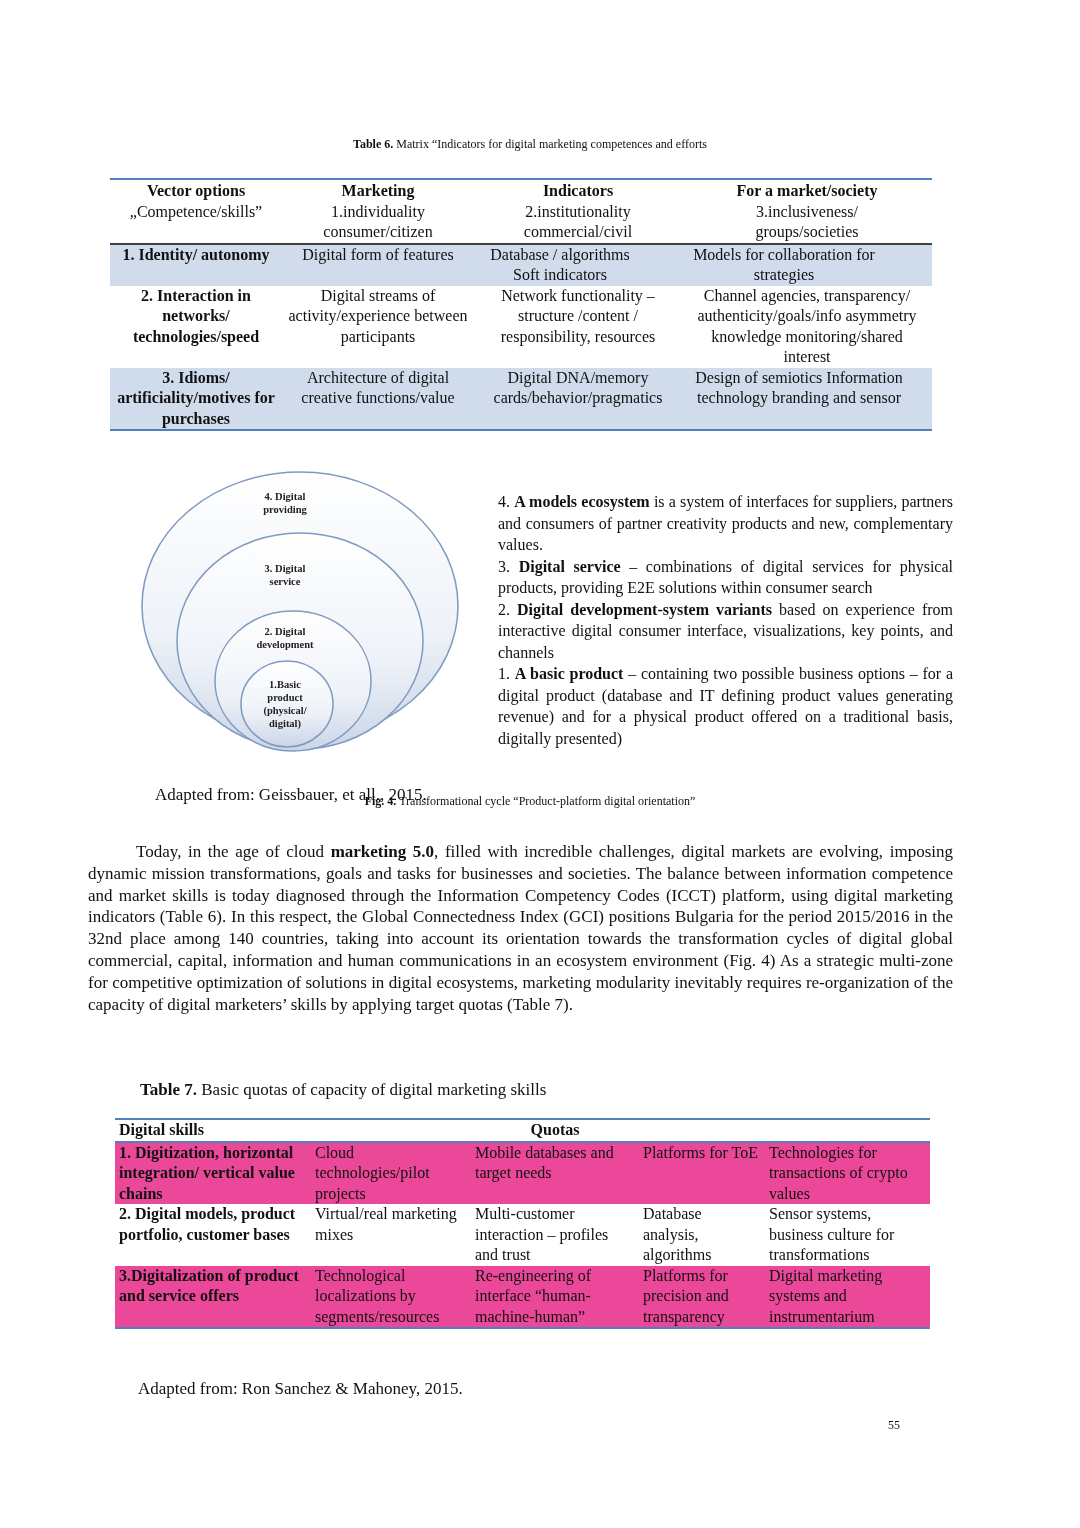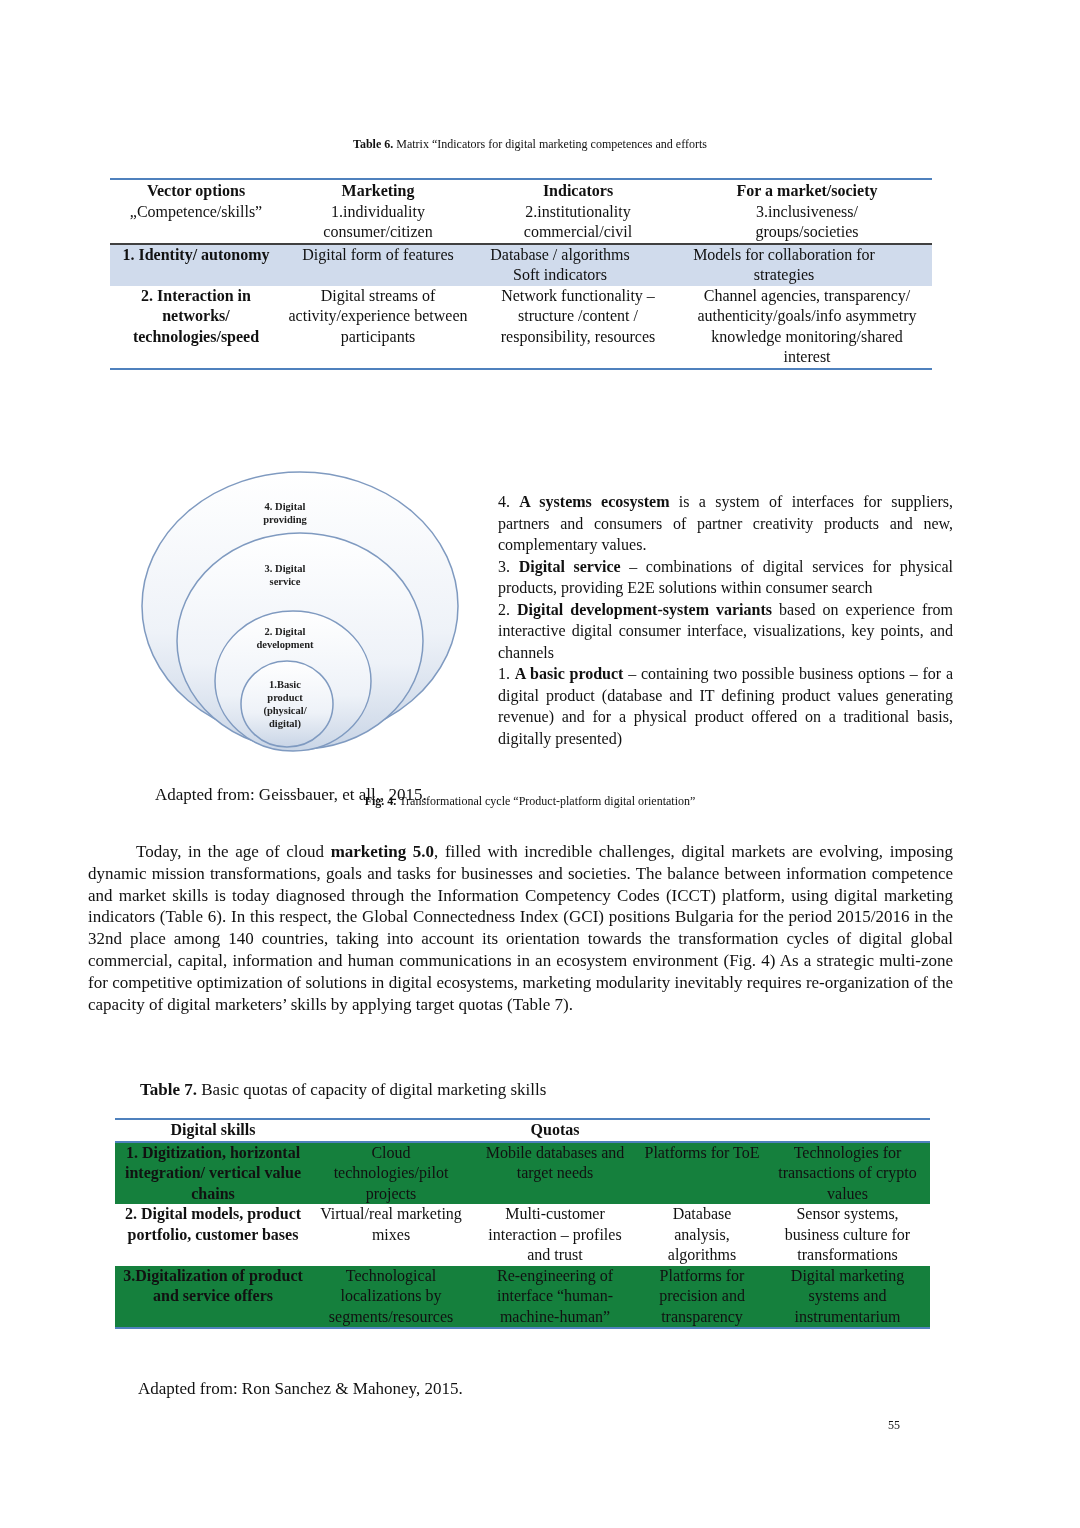--- a/index.html
+++ b/index.html
@@ -26,24 +26,24 @@
   .fig svg { display: block; }
   .fig-label { position: absolute; font-family: "Liberation Serif", serif; font-weight: bold; font-size: 10.5px; text-align: center; line-height: 13px; color: #222; }
 
   .fig-text { position: absolute; left: 498px; top: 491px; width: 455px; font-size: 16px; line-height: 21.5px; text-align: justify; }
   .fig-text p { margin: 0; }
 
   .body-para { position: absolute; left: 88px; top: 841px; width: 865px; font-size: 17px; line-height: 21.8px; text-align: justify; text-indent: 48px; margin: 0; }
 
   
   .t7 { position: absolute; left: 115px; top: 1118px; width: 815px; border-collapse: collapse; font-size: 16px; line-height: 20.5px; }
-  .t7 th, .t7 td { padding: 0 4px; vertical-align: top; text-align: center; }
+  .t7 th, .t7 td { padding: 0 4px; vertical-align: top; text-align: left; }
   .t7 thead tr { border-top: 2px solid #4f81bd; border-bottom: 2px solid #4f81bd; }
   .t7 thead th { font-weight: bold; }
-  .t7 tbody tr.shade { background: #15803d; }
+  .t7 tbody tr.shade { background: #ec4899; }
   .t7 tbody tr:last-child { border-bottom: 2px solid #4f81bd; }
   .t7 td.rowhead { font-weight: bold; }
 </style>
 </head>
 <body>
 
 <div class="abs caption" style="left:110px; top:137px; width:840px;">
   <b>Table 6.</b><span> Matrix “Indicators for digital marketing competences and efforts</span>
 </div>
 
@@ -71,59 +71,65 @@
       <td>Digital form of features</td>
       <td style="padding-right:40px;">Database / algorithms Soft indicators</td>
       <td style="padding-right:50px;">Models for collaboration for strategies</td>
     </tr>
     <tr>
       <td class="rowhead">2. Interaction in networks/ technologies/speed</td>
       <td>Digital streams of activity/experience between participants</td>
       <td>Network functionality – structure /content / responsibility, resources</td>
       <td style="white-space:normal;">Channel agencies, transparency/ authenticity/goals/info asymmetry knowledge monitoring/shared interest</td>
     </tr>
+    <tr class="shade">
+      <td class="rowhead">3. Idioms/ artificiality/motives for purchases</td>
+      <td>Architecture of digital creative functions/value</td>
+      <td>Digital DNA/memory cards/behavior/pragmatics</td>
+      <td style="padding-right:20px;">Design of semiotics Information technology branding and sensor</td>
+    </tr>
   </tbody>
 </table>
 
 <div class="fig">
   <svg width="330" height="290" viewBox="0 0 330 290">
     <defs>
       <linearGradient id="g" x1="0" y1="0" x2="0" y2="1">
         <stop offset="0" stop-color="#ffffff"></stop>
         <stop offset="0.6" stop-color="#eef2f8"></stop>
         <stop offset="1" stop-color="#c9d5e6"></stop>
       </linearGradient>
     </defs>
     <ellipse cx="165" cy="140" rx="158" ry="134" fill="url(#g)" stroke="#7f9ac0" stroke-width="1.5"></ellipse>
     <ellipse cx="160" cy="190" rx="123" ry="108" fill="url(#g)" stroke="#7f9ac0" stroke-width="1.5" transform="translate(5,-15)"></ellipse>
     <ellipse cx="158" cy="215" rx="78" ry="70" fill="url(#g)" stroke="#7f9ac0" stroke-width="1.5"></ellipse>
     <ellipse cx="152" cy="238" rx="46" ry="43" fill="url(#g)" stroke="#7f9ac0" stroke-width="1.5"></ellipse>
   </svg>
-  <div class="fig-label" style="left:110px; top:34px; width:80px;">
+  <div class="fig-label" style="left:110px; top:24px; width:80px;">
     <div>4. Digital</div>
       <div>providing</div>
   </div>
   <div class="fig-label" style="left:110px; top:96px; width:80px;">
     <div>3. Digital</div>
       <div>service</div>
   </div>
   <div class="fig-label" style="left:105px; top:159px; width:90px;">
     <div>2. Digital</div>
       <div>development</div>
   </div>
   <div class="fig-label" style="left:115px; top:212px; width:70px;">
     <div>1.Basic</div>
       <div>product</div>
       <div>(physical/</div>
       <div>digital)</div>
   </div>
 </div>
 
 <div class="fig-text">
-  <p><span>4. </span><b>A systems ecosystem</b><span> is a system of interfaces for suppliers, partners and consumers of partner creativity products and new, complementary values.</span></p>
+  <p><span>4. </span><b>A models ecosystem</b><span> is a system of interfaces for suppliers, partners and consumers of partner creativity products and new, complementary values.</span></p>
   <p><span>3. </span><b>Digital service</b><span> – combinations of digital services for physical products, providing E2E solutions within consumer search</span></p>
   <p><span>2. </span><b>Digital development-system variants</b><span> based on experience from interactive digital consumer interface, visualizations, key points, and channels</span></p>
   <p><span>1. </span><b>A basic product</b><span> – containing two possible business options – for a digital product (database and IT defining product values generating revenue) and for a physical product offered on a traditional basis, digitally presented)</span></p>
 </div>
 
 <div class="abs" style="left:155px; top:785px; font-size:17px;">Adapted from: Geissbauer, et all., 2015.</div>
 
 <div class="abs caption" style="left:110px; top:794px; width:840px;">
   <b>Fig. 4.</b><span> Transformational cycle “Product-platform digital orientation”</span>
 </div>

